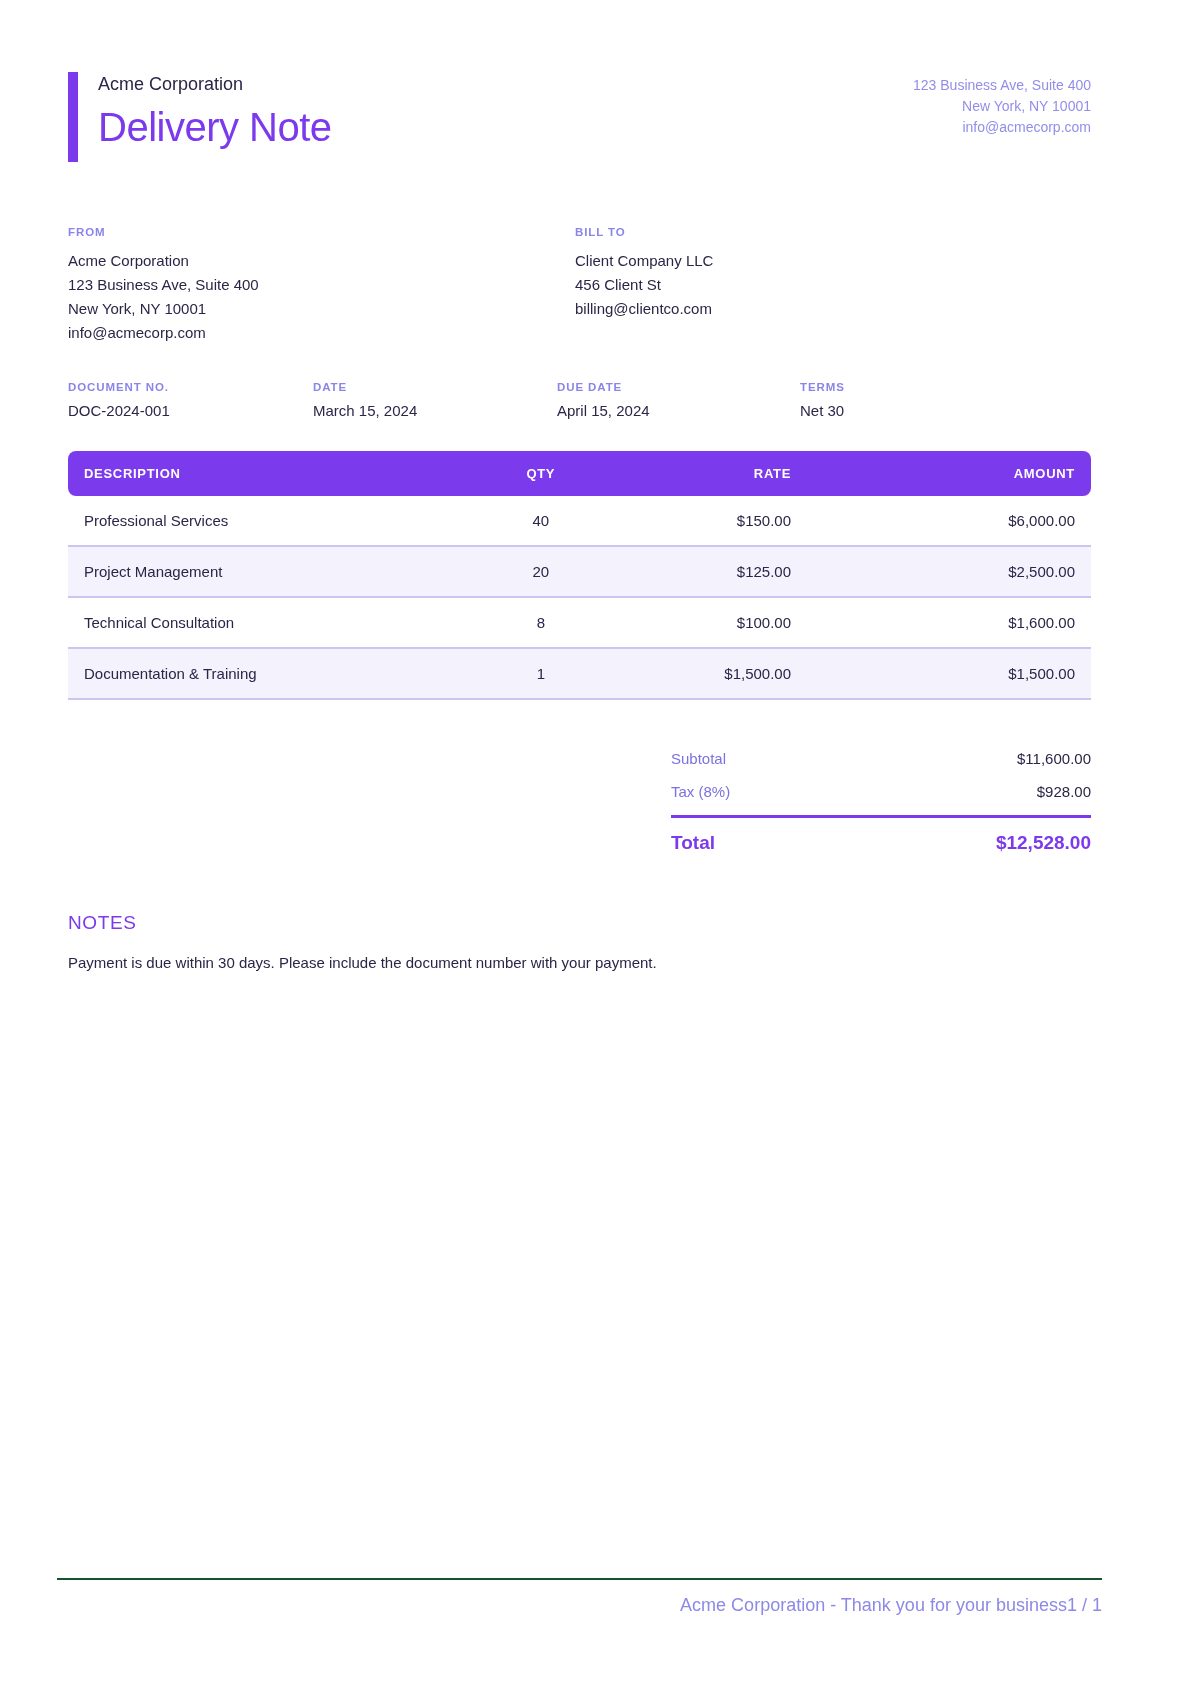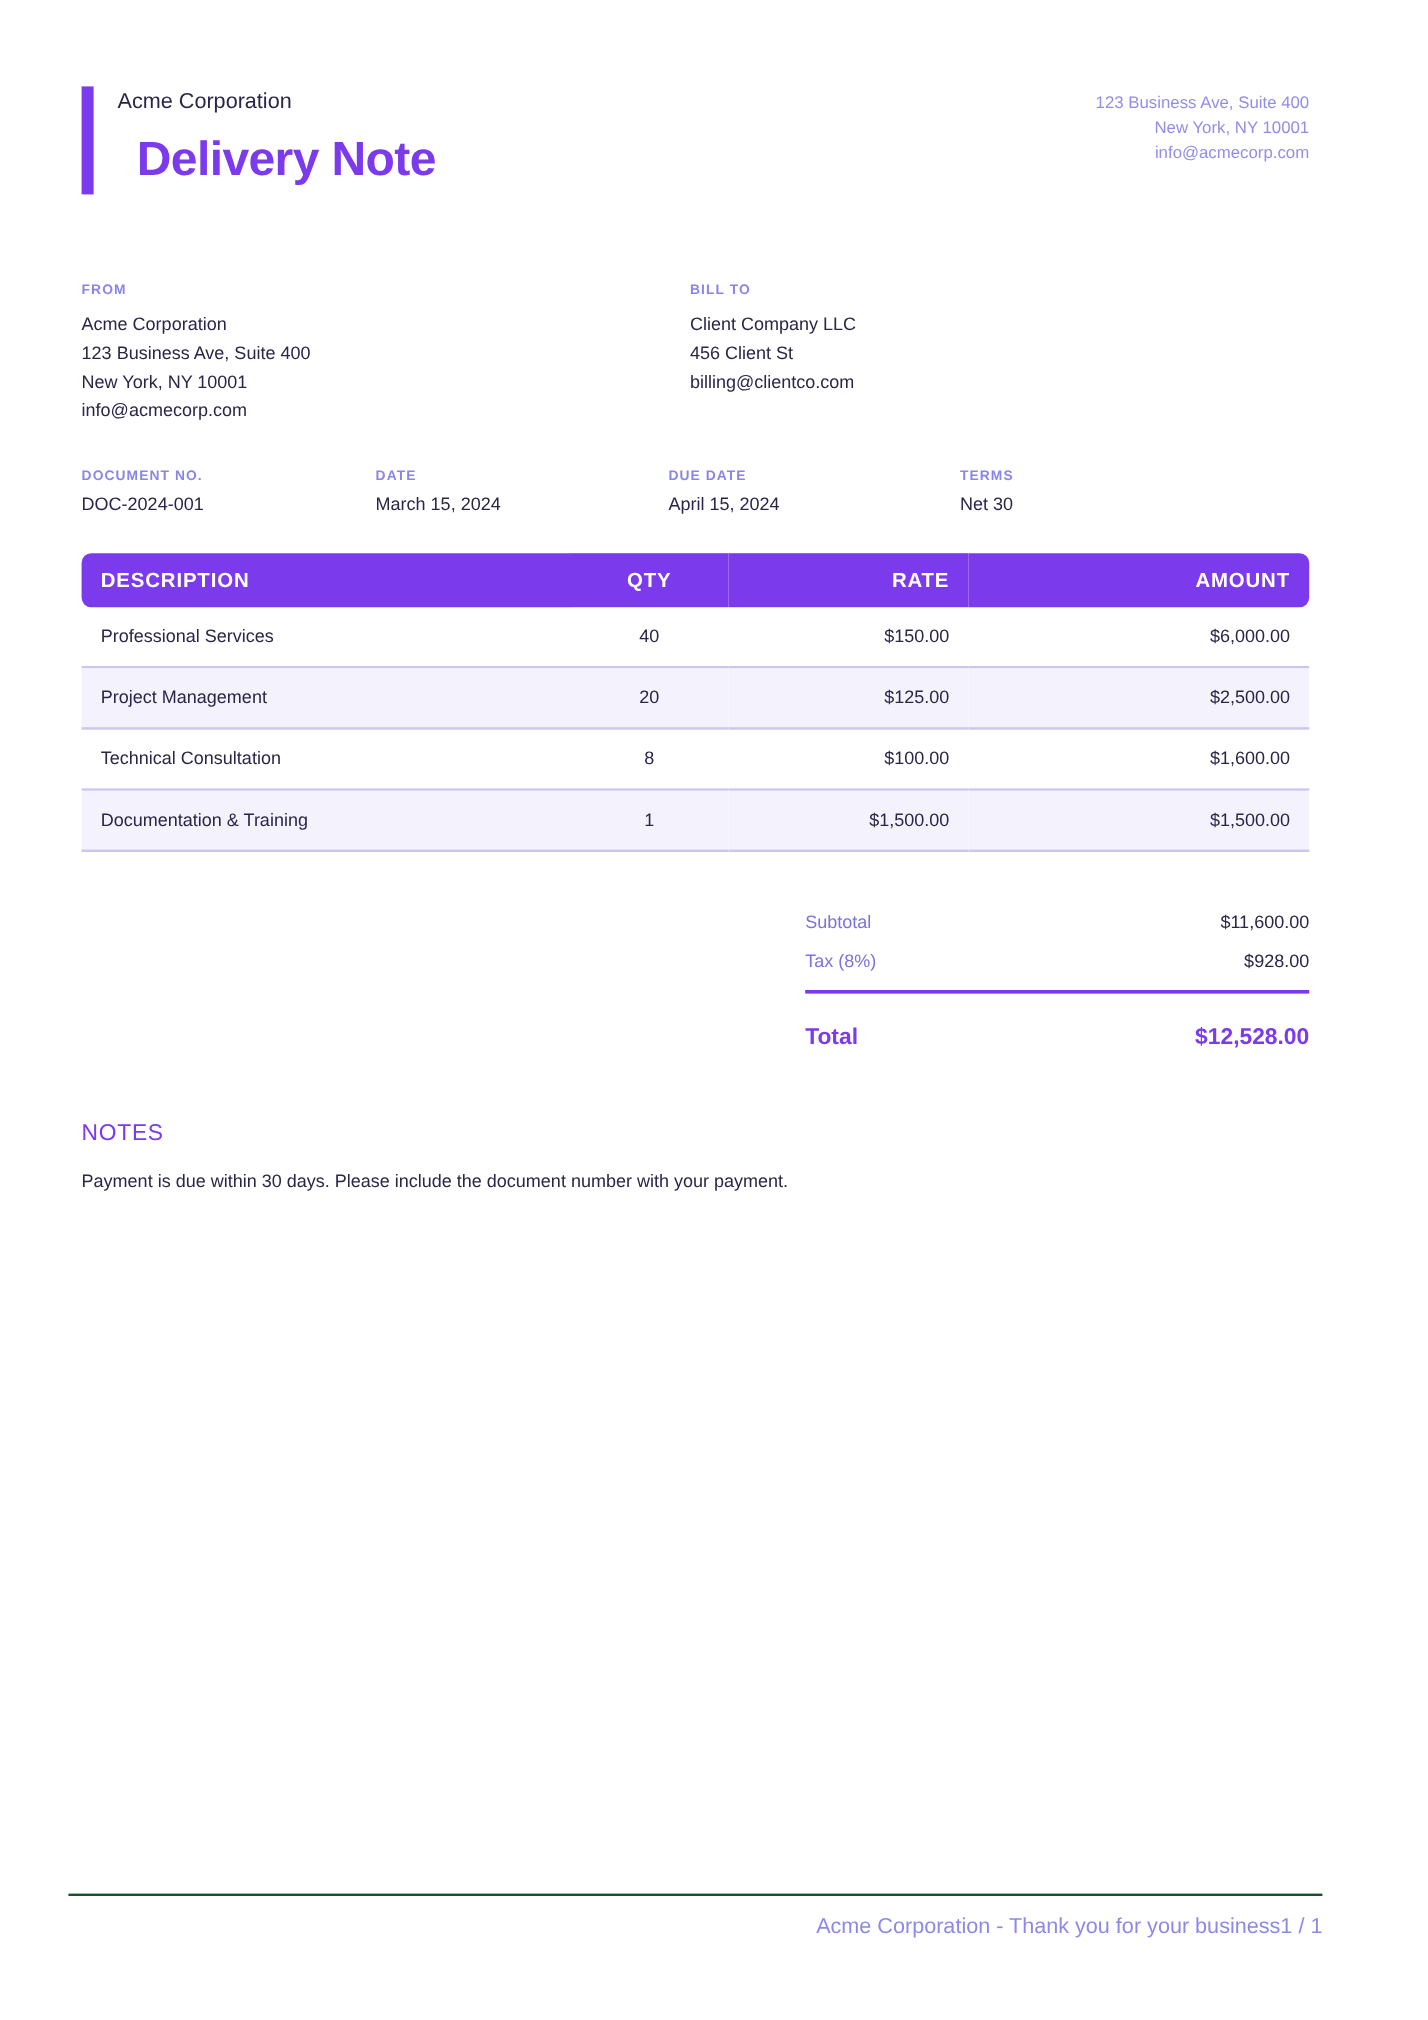--- a/index.html
+++ b/index.html
@@ -18,21 +18,21 @@
     width: 1159px;
     height: 1683px;
     padding: 72px 68px 0 68px;
   }
 
   
   .doc-header { display: flex; justify-content: space-between; align-items: flex-start; }
   .brand { display: flex; gap: 20px; }
   .accent-bar { width: 10px; height: 90px; background: #7c3aed; flex: 0 0 auto; }
   .company-name { font-size: 18px; color: #675dd; margin: 2px 0 10px 0; }
-  .doc-title { font-size: 40px; font-weight: bold; color: #7c3aed; margin: 16px; letter-spacing: -0.5px; }
+  .doc-title { font-size: 40px; font-weight: normal; color: #7c3aed; margin: 0; letter-spacing: -0.5px; }
   .header-address { text-align: right; font-size: 14px; line-height: 21px; color: #928de9; padding-top: 3px; }
 
   
   .parties { display: flex; margin-top: 64px; }
   .party { width: 507px; }
   .sec-label {
     font-size: 11.5px; font-weight: bold; letter-spacing: 0.9px;
     color: #8a85e8; margin-bottom: 11px;
   }
   .party-line { font-size: 15px; line-height: 24px; color: #2b2547; }
@@ -42,21 +42,21 @@
   .meta-col-0 { width: 245px; }
   .meta-col-1 { width: 244px; }
   .meta-col-2 { width: 243px; }
   .meta-col-3 { flex: 1; }
   .meta-value { font-size: 15px; margin-top: -2px; color: #2b2547; }
 
   
   table.items { width: 100%; border-collapse: separate; border-spacing: 0; margin-top: 32px; }
   table.items thead th {
     background: #7c3aed; color: #ffffff;
-    font-size: 17px; font-weight: bold; letter-spacing: 0.7px;
+    font-size: 13px; font-weight: bold; letter-spacing: 0.7px;
     height: 45px; padding: 0 16px;
   }
   th.c-desc { border-radius: 8px 0 0 8px; text-align: left; }
   th.c-qty { text-align: center; }
   th.c-rate { text-align: right; }
   th.c-amount { border-radius: 0 8px 8px 0; text-align: right; }
   table.items tbody td {
     height: 51px; padding: 0 16px; font-size: 15px;
     border-bottom: 2px solid #cbc5f0; color: #2b2547;
   }
@@ -66,21 +66,21 @@
   td.c-amount { text-align: right; }
   table.items tbody tr:nth-child(even) td { background: #f4f2fc; }
 
   
   .totals { width: 420px; margin-left: auto; margin-top: 42px; }
   .totals-row { display: flex; justify-content: space-between; font-size: 15px; padding: 8px 0; }
   .totals-row .t-label { color: #7b72df; }
   .totals-row .t-value { color: #2b2547; }
   .totals-total {
     display: flex; justify-content: space-between;
-    border-top: 3px solid #7c3aed; margin-top: 7px; padding-top: 26px;
+    border-top: 3px solid #7c3aed; margin-top: 7px; padding-top: 14px;
     font-size: 19px; font-weight: bold; color: #7c3aed;
   }
 
   
   .notes { margin-top: 58px; }
   .notes-heading { font-size: 19px; font-weight: normal; color: #7c3aed; letter-spacing: 0.6px; margin: 0 0 20px 0; }
   .notes-body { font-size: 15px; margin: 0; color: #2b2547; }
 
   
   .doc-footer {

